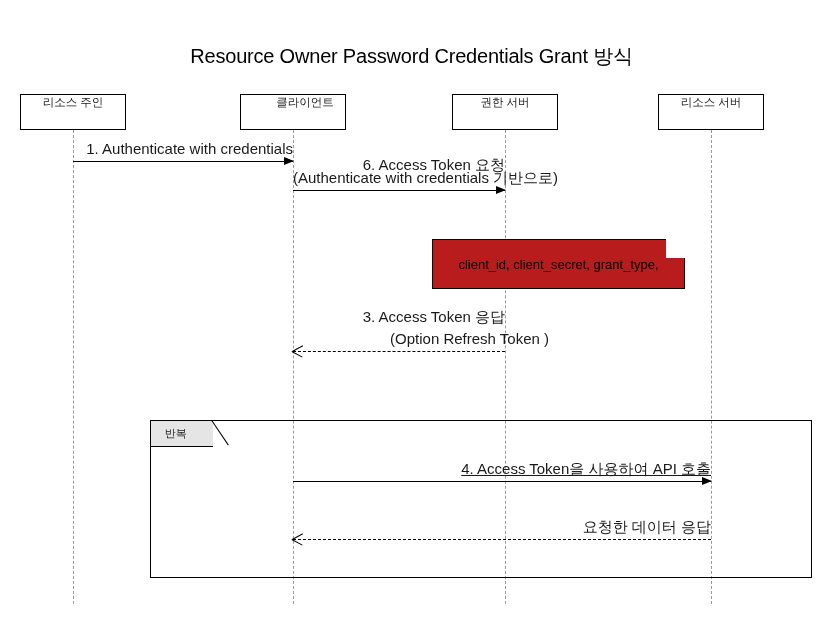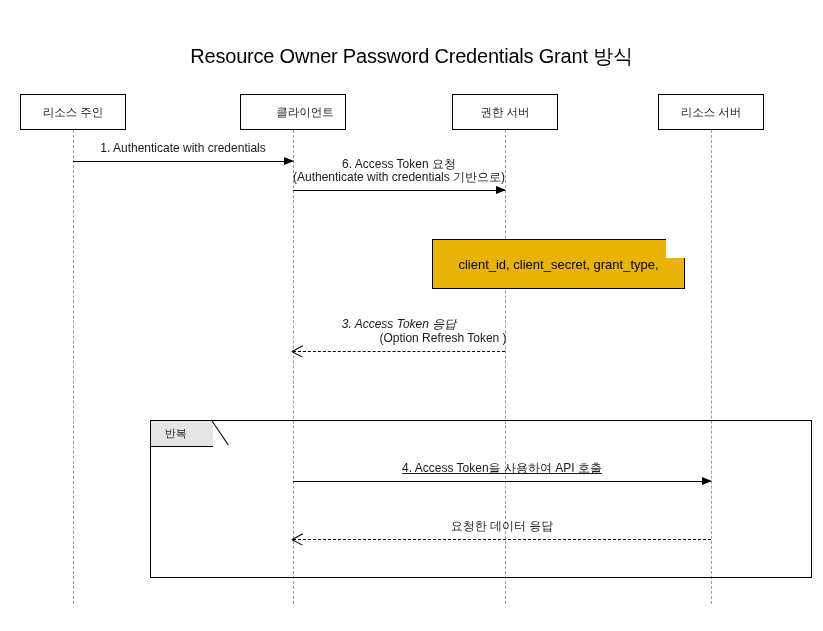--- a/index.html
+++ b/index.html
@@ -31,21 +31,21 @@
     margin-top: 15px;
   }
   .lifeline-head {
     position: absolute;
     box-sizing: border-box;
     width: 106px;
     height: 36px;
     border: 1px solid #000000;
     background: #ffffff;
     display: flex;
-    align-items: center;
+    align-items: flex-start;
     justify-content: center;
     font-size: 11.5px;
     color: #1a1a1a;
     top: 94px;
   }
   .lifeline-line {
     position: absolute;
     width: 0;
     border-left: 1px dashed #9a9a9a;
     top: 130px;
@@ -92,31 +92,31 @@
     width: 12px;
     height: 0;
     border-top: 1.3px solid #000000;
     transform-origin: 0 0;
   }
   .msg .head-open::before { transform: rotate(-28deg); }
   .msg .head-open::after  { transform: rotate(28deg); }
   .msg-label {
     position: absolute;
     width: 100%;
-    text-align: center;
-    font-size: 12px;
+    text-align: right;
+    font-size: 15px;
     line-height: 13px;
     color: #1a1a1a;
     white-space: nowrap;
   }
   .msg-label.l1 { bottom: 4px; }
   .note {
     position: absolute;
     box-sizing: border-box;
-    background: #eab308;
+    background: #b91c1c;
     border: 1.6px solid #000000;
     display: flex;
     align-items: center;
     justify-content: center;
     text-align: center;
     font-size: 13px;
     line-height: 17px;
     padding: 4px 8px;
     color: #000000;
   }
@@ -220,21 +220,21 @@
   </div>
 
   <div class="note" style="left:432px; top:239px; width:253px; height:50px;">
     <div>
       <div>client_id, client_secret, grant_type,</div>
     </div>
     <div class="note-fold" style="right:-1.6px; top:-1.6px;"></div>
   </div>
 
   <div class="msg dashed" style="left:293px; top:351px; width:212px;">
-    <div class="msg-label" style="bottom:20px;font-style:italic;">3. Access Token 응답</div>
+    <div class="msg-label" style="bottom:28px;">3. Access Token 응답</div>
     <div class="msg-label" style="bottom:6px;padding-left:44px;">(Option Refresh Token )</div>
     <div class="shaft"></div>
     <div class="head-open"></div>
   </div>
 
   <div class="msg" style="left:293px; top:481px; width:418px;">
     <div class="msg-label" style="bottom:6px;text-decoration:underline;">4. Access Token을 사용하여 API 호출</div>
     <div class="shaft"></div>
     <div class="head-solid"></div>
   </div>

